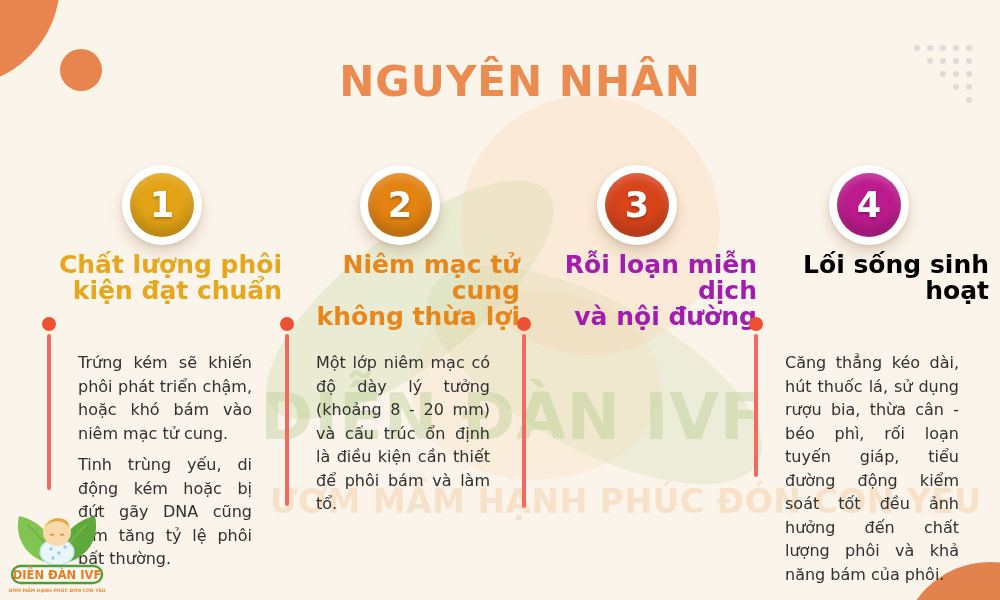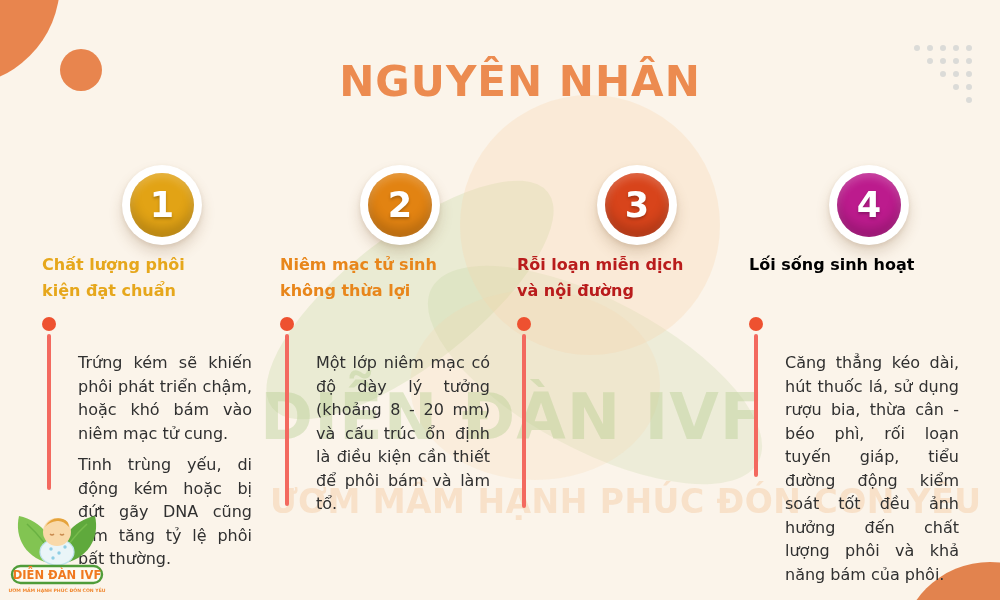--- a/index.html
+++ b/index.html
@@ -18,21 +18,21 @@
   .wm-slogan{position:absolute;left:270px;top:482px;width:690px;text-align:center;font-size:33px;font-weight:bold;letter-spacing:.5px;color:rgba(242,198,155,0.42);white-space:nowrap;}
 
   
   .title{position:absolute;top:30px;left:40px;width:960px;text-align:center;font-size:42px;font-weight:bold;line-height:55px;letter-spacing:1px;margin-top:24px;}
 
   
   .col{position:absolute;top:165px;width:240px;height:425px;}
   .c1{left:42px;} .c2{left:280px;} .c3{left:517px;} .c4{left:749px;}
   .badge{width:80px;height:80px;border-radius:50%;background:#fff;margin:0 auto;display:flex;align-items:center;justify-content:center;box-shadow:0 8px 14px rgba(120,80,40,.20),0 2px 4px rgba(120,80,40,.12);}
   .num{width:64px;height:64px;border-radius:50%;color:#fff;font-size:35px;font-weight:bold;display:flex;align-items:center;justify-content:center;box-shadow:inset 0 -9px 12px rgba(0,0,0,.18),inset 0 4px 8px rgba(255,255,255,.22);text-shadow:0 2px 3px rgba(0,0,0,.25);}
-  .heading{margin-top:7px;text-align:left;font-size:16px;font-weight:bold;line-height:26px;}
+  .heading{margin-top:7px;text-align:right;font-size:25px;font-weight:bold;line-height:26px;}
   .marker{position:absolute;left:0;top:152px;width:14px;}
   .dot{display:block;width:14px;height:14px;border-radius:50%;background:#EE5130;}
   .vline{display:block;width:4px;margin:3px auto 0;background:#F3695F;border-radius:2px;}
   .c1 .vline{height:156px;} .c2 .vline{height:172px;} .c3 .vline{height:174px;} .c4 .vline{height:143px;}
   .body{position:absolute;top:178px;left:28px;width:190px;text-align:justify;font-size:16px;line-height:23.5px;color:#303030;}
   .body p{margin:8px;}
 
   
   .logo-svg{position:absolute;left:6px;top:506px;}
 </style>
@@ -93,37 +93,37 @@
       <p>Trứng kém sẽ khiến phôi phát triển chậm, hoặc khó bám vào niêm mạc tử cung.</p>
       <p>Tinh trùng yếu, di động kém hoặc bị đứt gãy DNA cũng làm tăng tỷ lệ phôi bất thường.</p>
     </div>
   </div>
 
   <div class="col c2">
     <div class="badge">
       <div class="num" style="background: rgb(226, 131, 18);">2</div>
     </div>
     <div class="heading" style="color: rgb(232, 134, 27);">
-      <div>Niêm mạc tử sinh</div>
+      <div>Niêm mạc tử cung</div>
       <div>không thừa lợi</div>
     </div>
     <div class="marker">
       <span class="dot"></span>
       <span class="vline"></span>
     </div>
     <div class="body">
       <p>Một lớp niêm mạc có độ dày lý tưởng (khoảng 8 - 20 mm) và cấu trúc ổn định là điều kiện cần thiết để phôi bám và làm tổ.</p>
     </div>
   </div>
 
   <div class="col c3">
     <div class="badge">
       <div class="num" style="background: rgb(216, 68, 27);">3</div>
     </div>
-    <div class="heading" style="color: #b91c1c;">
+    <div class="heading" style="color: #a21caf;">
       <div>Rỗi loạn miễn dịch</div>
       <div>và nội đường</div>
     </div>
     <div class="marker">
       <span class="dot"></span>
       <span class="vline"></span>
     </div>
   </div>
 
   <div class="col c4">

